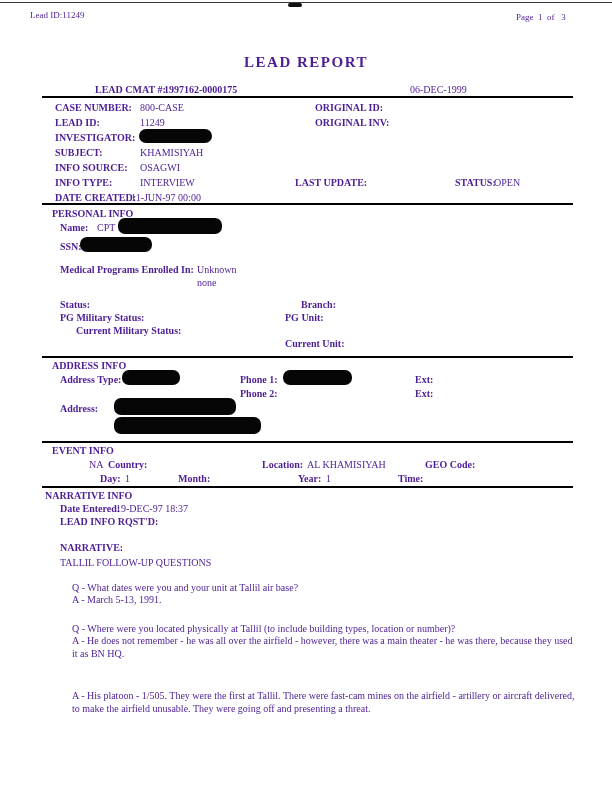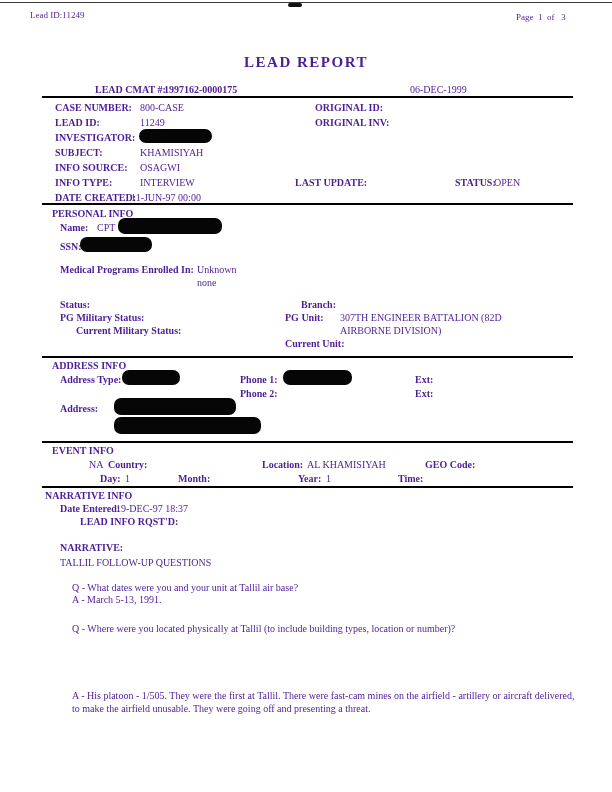--- a/index.html
+++ b/index.html
@@ -81,21 +81,20 @@
 
   <span class="t b" style="left:60px;top:264px;">Medical  Programs  Enrolled In:</span>
   <span class="t" style="left:197px;top:264px;">Unknown</span>
   <span class="t" style="left:197px;top:277px;">none</span>
 
   <span class="t b" style="left:60px;top:299px;">Status:</span>
   <span class="t b" style="left:285px;top:299px;margin-left:16px;">Branch:</span>
 
   <span class="t b" style="left:60px;top:312px;">PG Military Status:</span>
   <span class="t b" style="left:285px;top:312px;">PG Unit:</span>
-  <span class="t wrap" style="left:340px;top:312px;width:180px;">307TH ENGINEER BATTALION (82D AIRBORNE DIVISION)</span>
 
   <span class="t b" style="left:60px;top:325px;margin-left:16px;">Current Military Status:</span>
   <span class="t b" style="left:285px;top:338px;">Current Unit:</span>
 
   <div class="rule" style="top:356px;height:2px;"></div>
 
   <span class="t b" style="left:52px;top:360px;">ADDRESS INFO</span>
 
   <span class="t b" style="left:60px;top:374px;">Address Type:</span>
   <div class="redact" style="left:122px;top:370px;width:58px;height:15px;"></div>
@@ -126,25 +125,26 @@
   <span class="t b" style="left:298px;top:473px;">Year:</span>
   <span class="t" style="left:326px;top:473px;">1</span>
   <span class="t b" style="left:398px;top:473px;">Time:</span>
 
   <div class="rule" style="top:486px;height:2px;"></div>
 
   <span class="t b" style="left:45px;top:490px;">NARRATIVE INFO</span>
 
   <span class="t b" style="left:60px;top:503px;">Date Entered:</span>
   <span class="t" style="left:116px;top:503px;text-align:center;">19-DEC-97 18:37</span>
-  <span class="t b" style="left:60px;top:516px;margin-left:20px;">LEAD INFO RQST'D:</span>
+  <span class="t b" style="left:60px;top:516px;">LEAD INFO RQST'D:</span>
 
   <span class="t b" style="left:60px;top:542px;">NARRATIVE:</span>
   <span class="t" style="left:60px;top:557px;">TALLIL FOLLOW-UP QUESTIONS</span>
 
   <span class="t" style="left:72px;top:582px;">Q - What dates were you and your unit at Tallil air base?</span>
   <span class="t" style="left:72px;top:594px;">A - March 5-13, 1991.</span>
 
   <span class="t" style="left:72px;top:623px;">Q - Where were you located physically at Tallil (to include building types, location or number)?</span>
+  <span class="t wrap" style="left:72px;top:635px;width:503px;">A - He does not remember - he was all over the airfield - however, there was a main theater - he was there, because they used it as BN HQ.</span>
 
   <span class="t wrap" style="left:72px;top:690px;width:503px;">A - His platoon - 1/505.  They were the first at Tallil.  There were fast-cam mines on the airfield - artillery or aircraft delivered, to make the airfield unusable.  They were going off and presenting a threat.</span>
 
 </div>
 
 </body></html>

